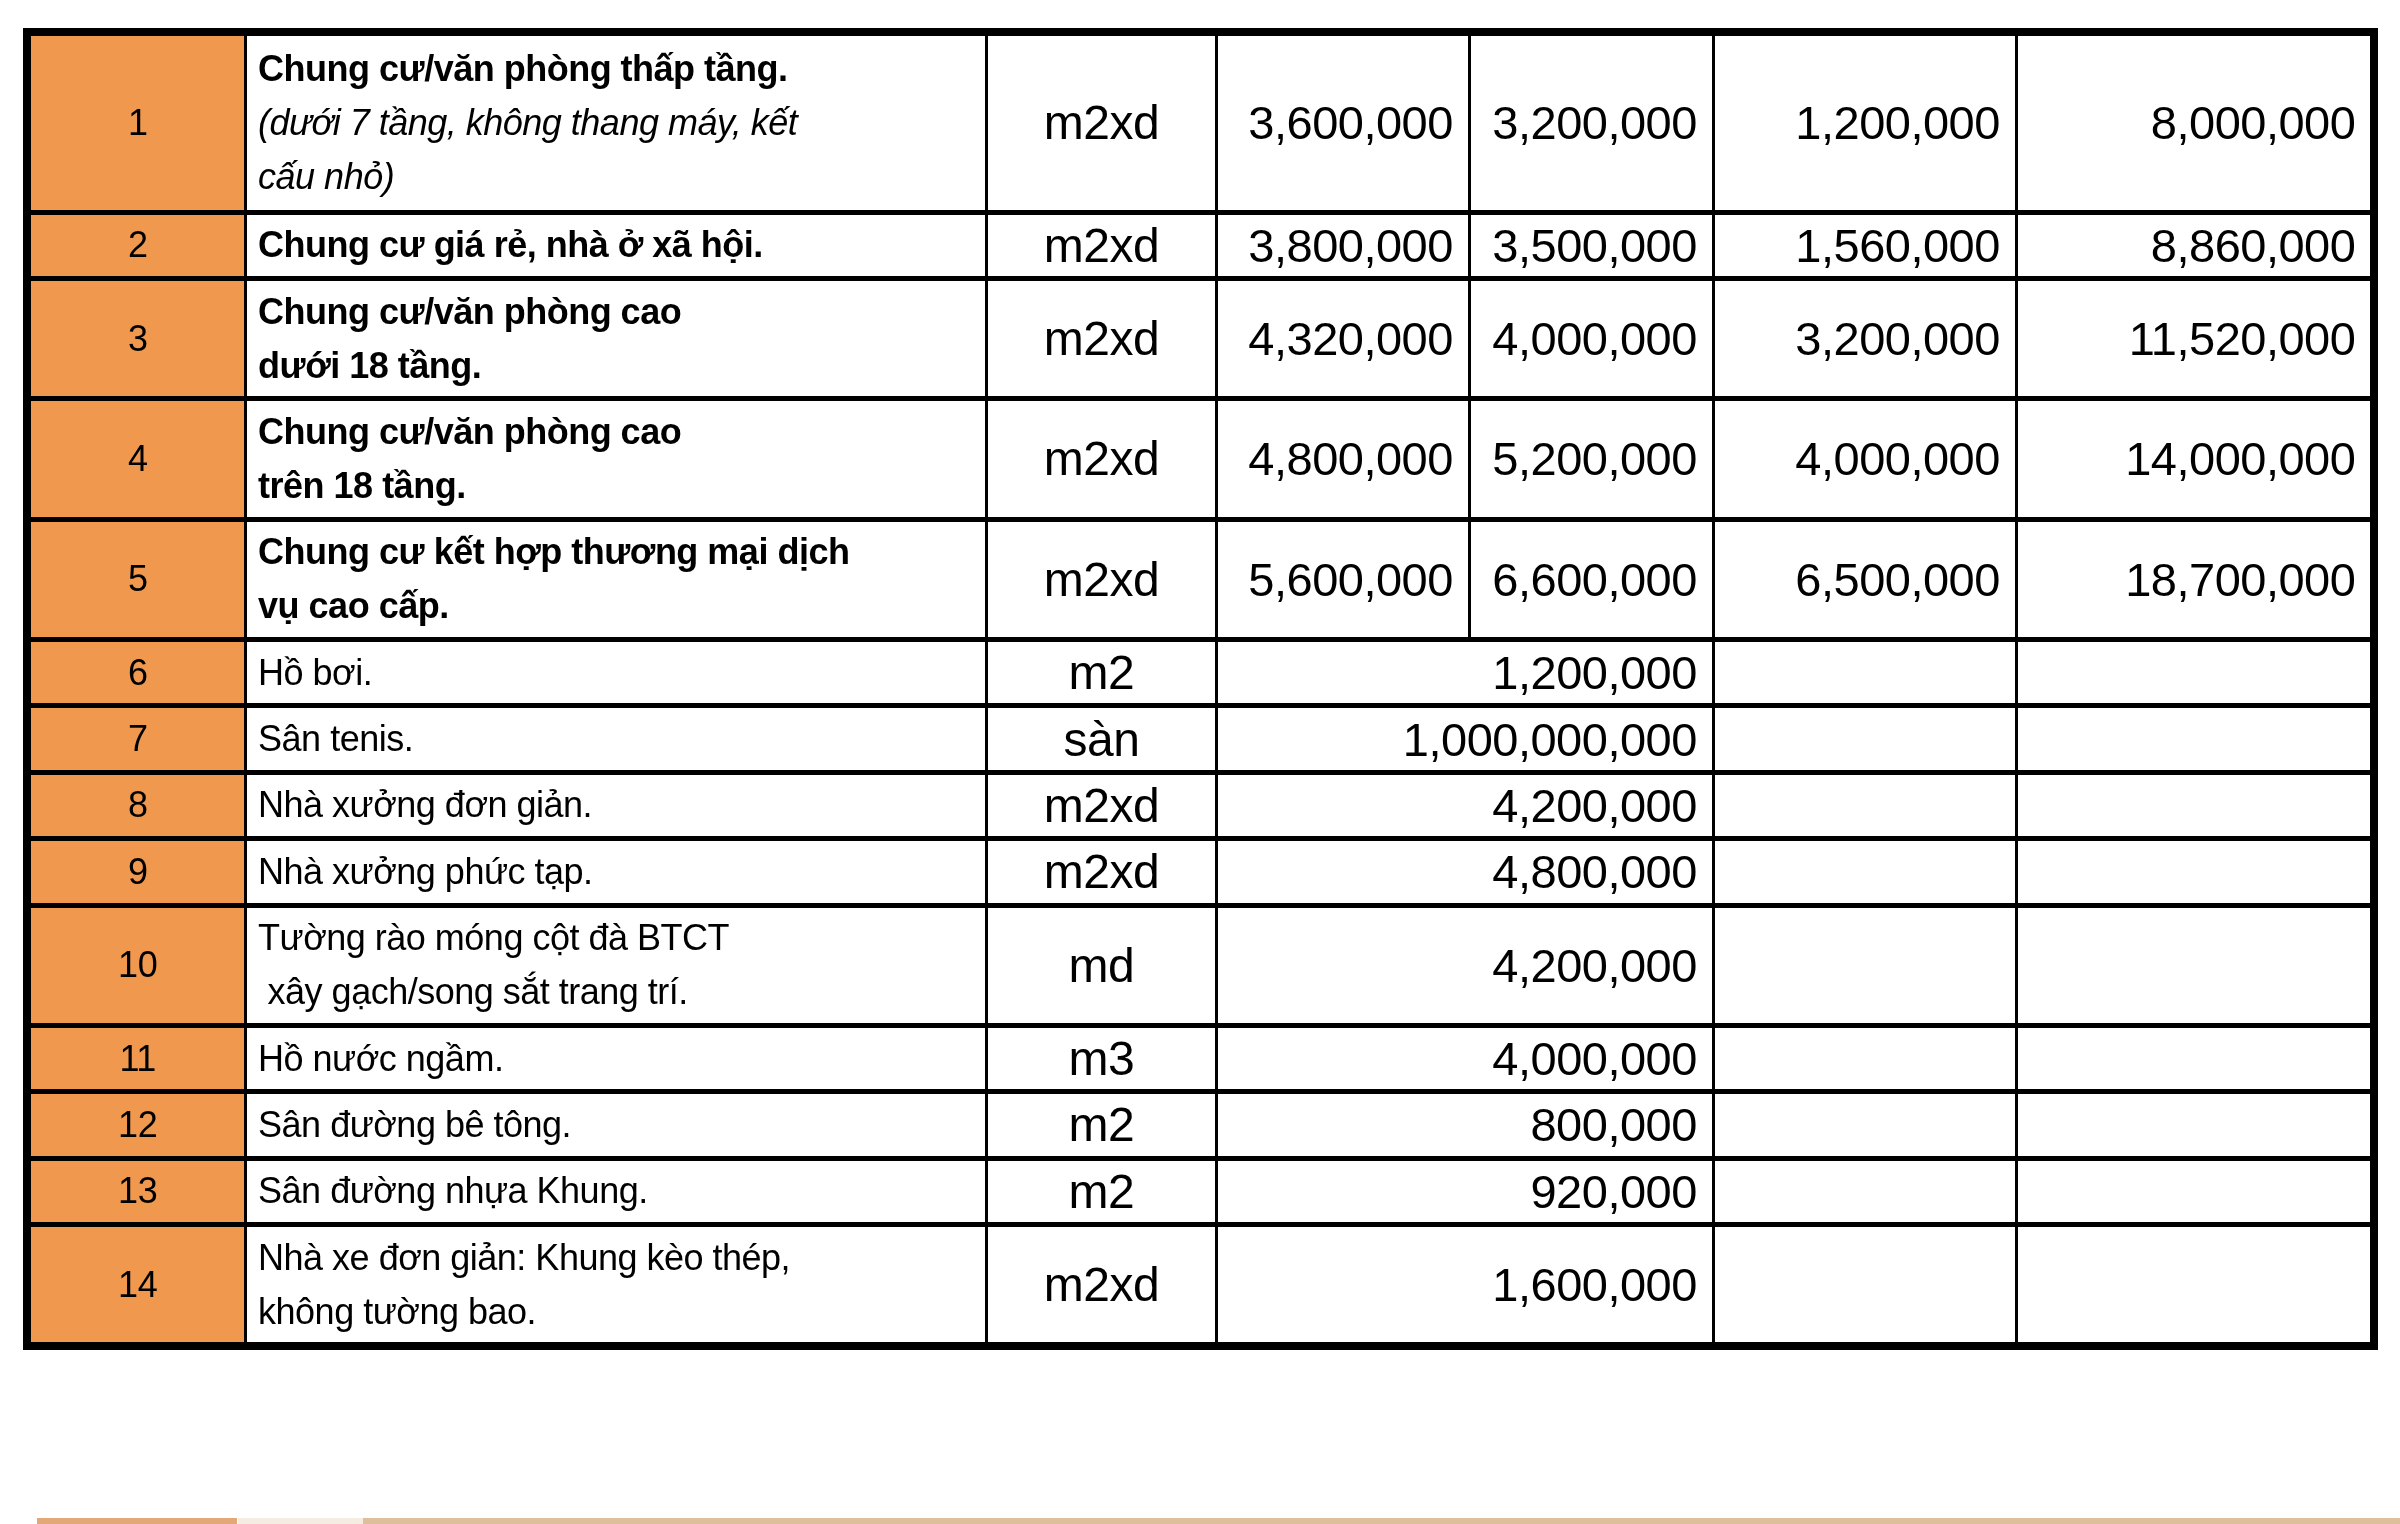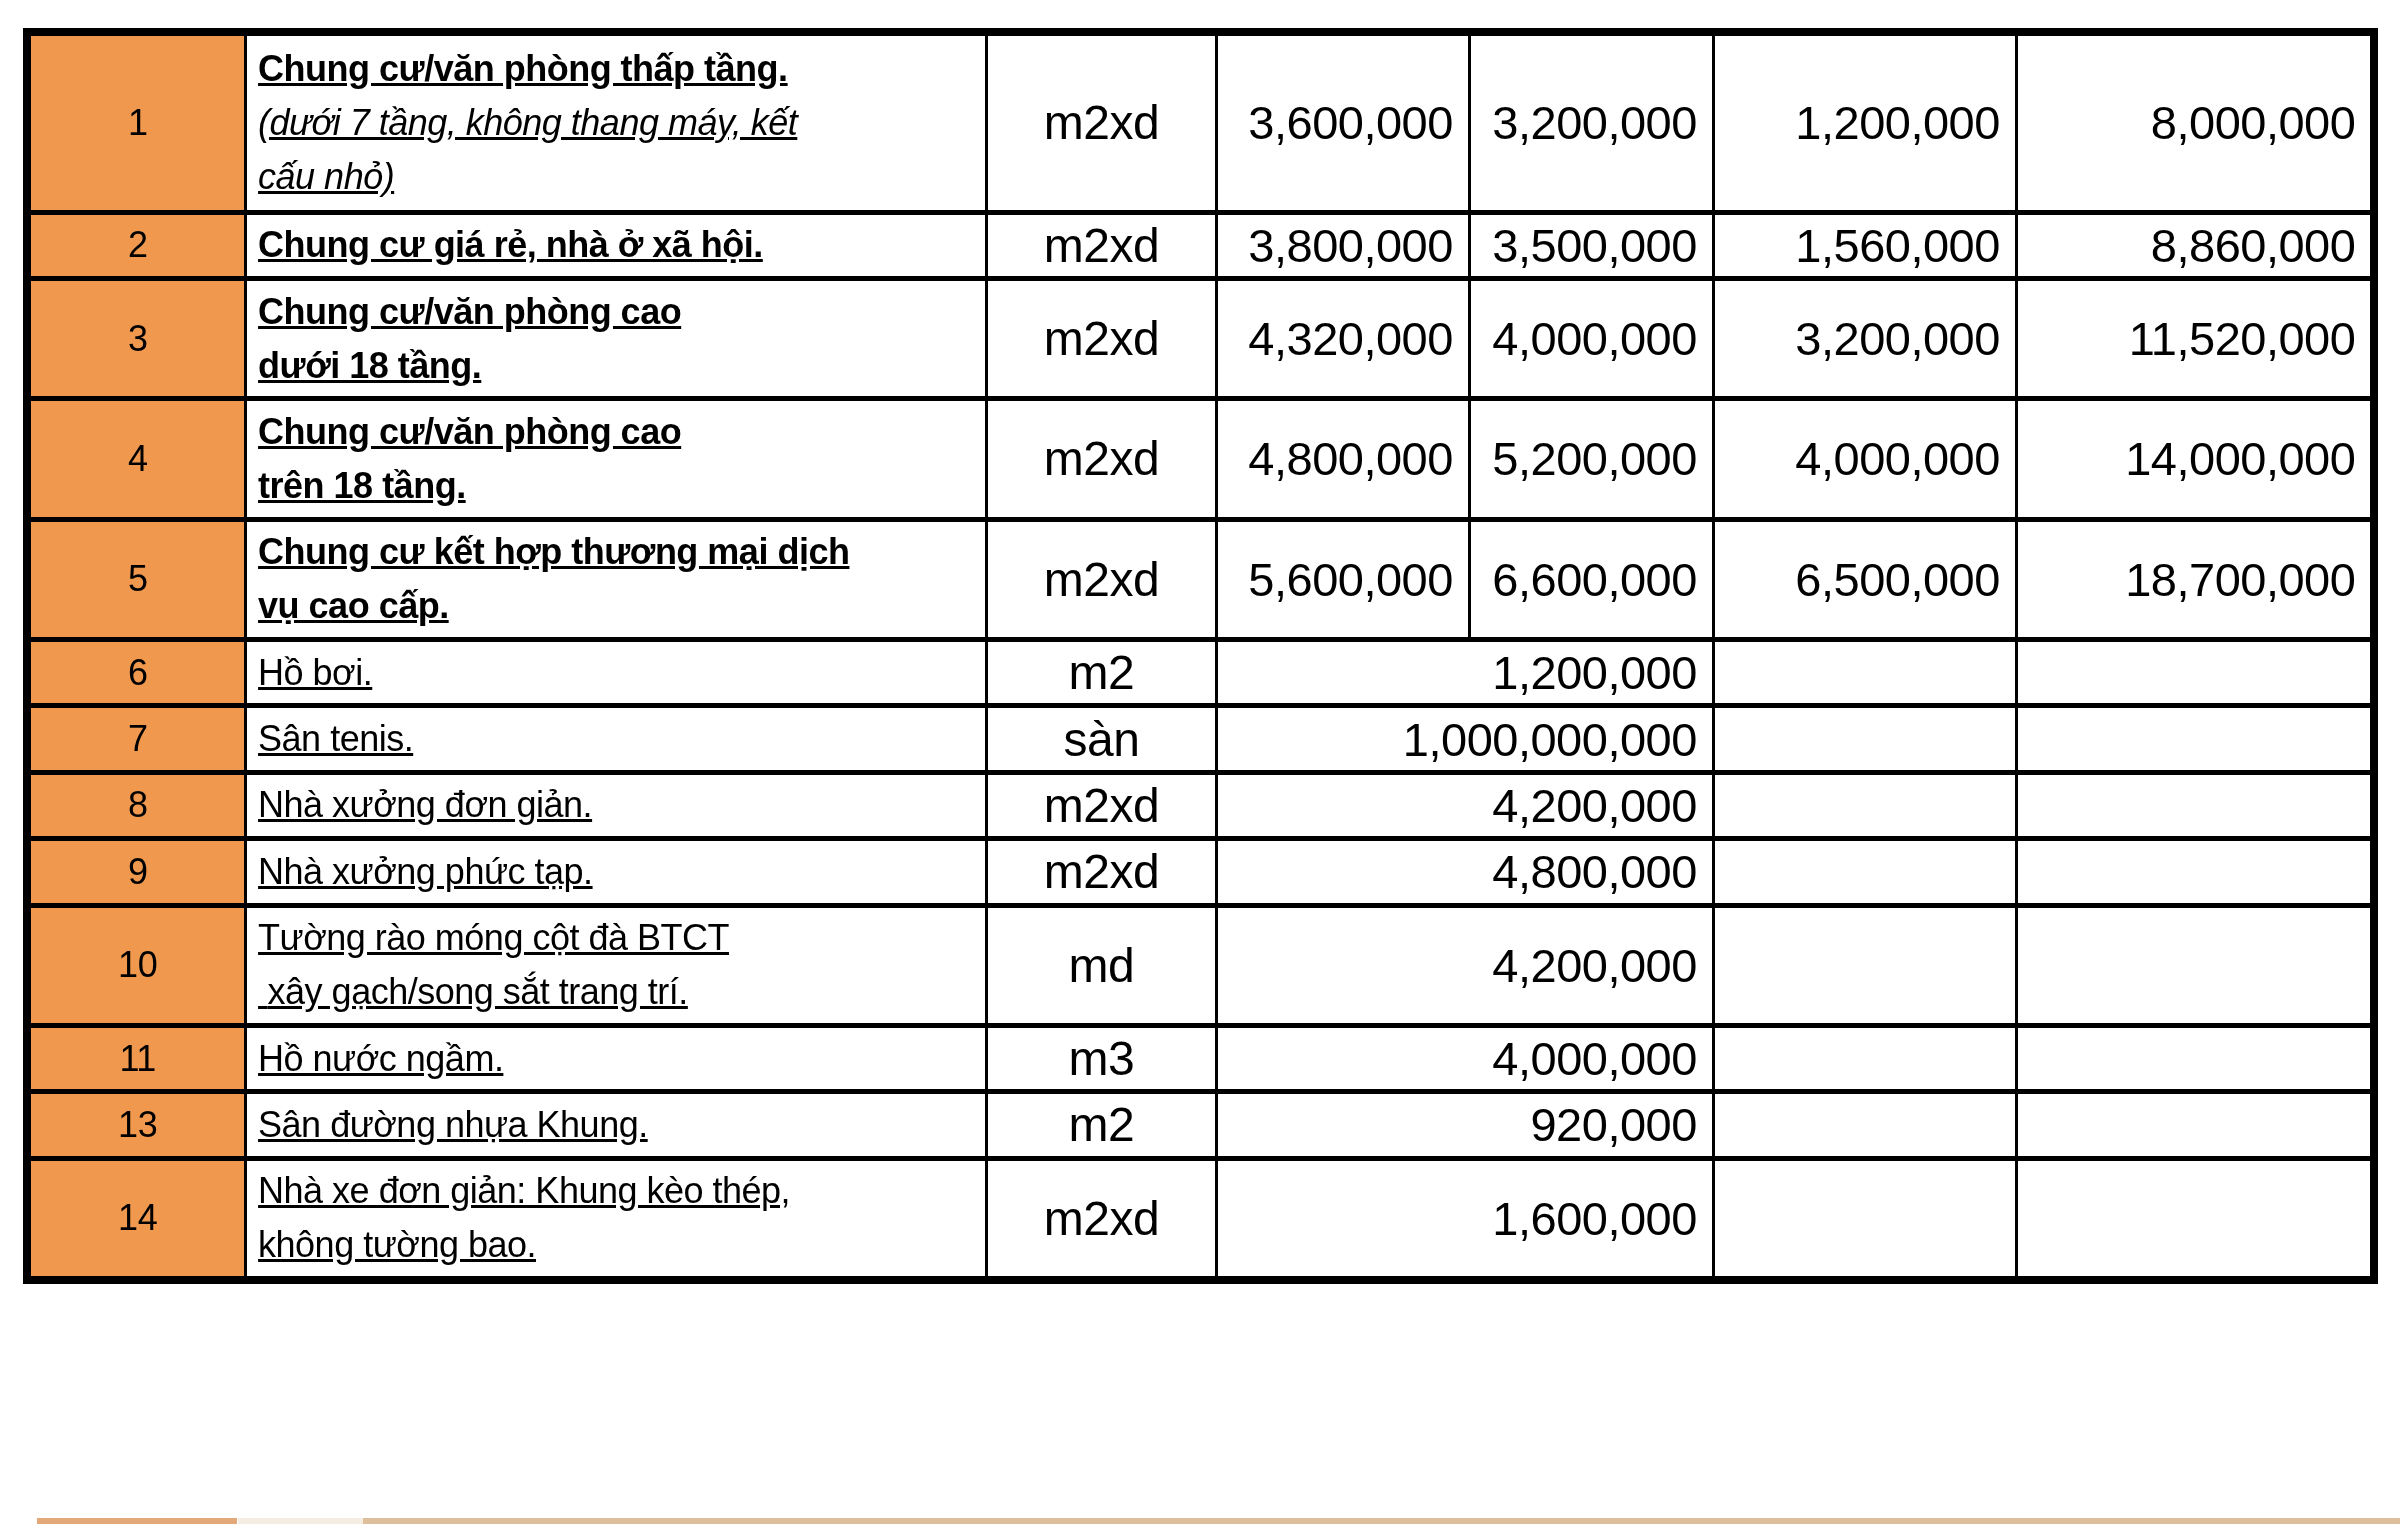--- a/index.html
+++ b/index.html
@@ -31,21 +31,21 @@
     border-bottom-width:9.4px;white-space:pre-wrap;
   }
   .head td{
     height:111px;font-weight:bold;font-size:32px;
     text-align:center;line-height:1.35;
     border-bottom-width:8.4px;white-space:pre-line;
   }
   .stt{ text-align:center;font-size:36px; }
   .name{
     text-align:left;font-size:36px;line-height:1.5;
-    padding:3.7px 11.2px;white-space:pre-wrap;text-decoration:underline;
+    padding:3.7px 11.2px;white-space:pre-wrap;
   }
   .name .b{font-weight:bold;}
   .name .i{font-style:italic;}
   .unit{text-align:center;font-size:48px;}
   .num{text-align:right;font-size:47px;padding-right:15px;}
   .strip{position:absolute;left:0;top:1518px;width:2400px;height:6.6px;}
   .strip .seg{position:absolute;top:0;height:6.6px;}
 </style>
 </head>
 <body>
@@ -157,20 +157,28 @@
         </tr>
         <tr style="height: 60px;">
           <td class="stt orange">11</td>
           <td class="name"><span class="">Hồ nước ngầm.</span></td>
           <td class="unit">m3</td>
           <td class="num" colspan="2">4,000,000</td>
           <td class="empty"></td>
           <td class="empty"></td>
         </tr>
         <tr style="height: 60px;">
+          <td class="stt orange">12</td>
+          <td class="name"><span class="">Sân đường bê tông.</span></td>
+          <td class="unit">m2</td>
+          <td class="num" colspan="2">800,000</td>
+          <td class="empty"></td>
+          <td class="empty"></td>
+        </tr>
+        <tr style="height: 60px;">
           <td class="stt orange">13</td>
           <td class="name"><span class="">Sân đường nhựa Khung.</span></td>
           <td class="unit">m2</td>
           <td class="num" colspan="2">920,000</td>
           <td class="empty"></td>
           <td class="empty"></td>
         </tr>
         <tr style="height: 116px;">
           <td class="stt orange">14</td>
           <td class="name"><span class="">Nhà xe đơn giản: Khung kèo thép,

